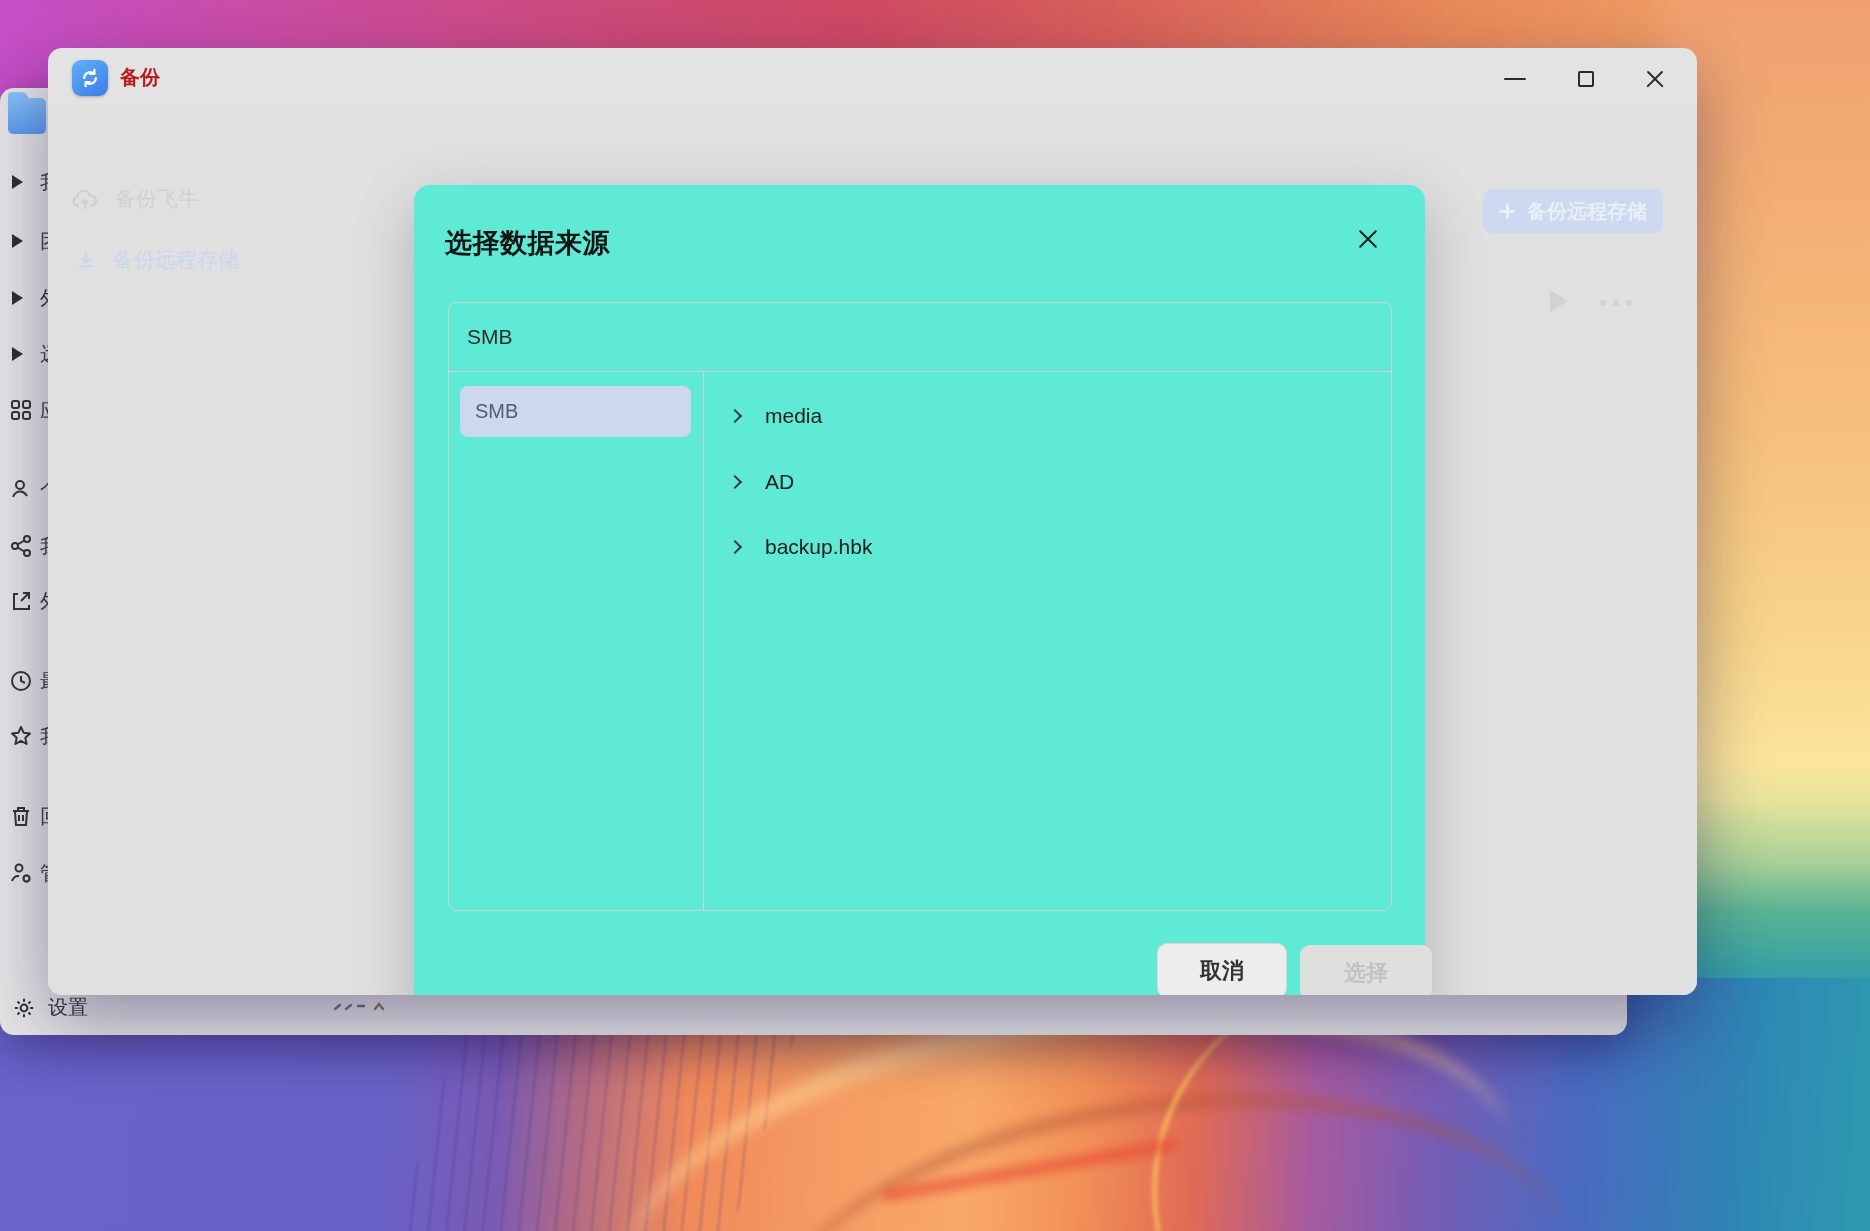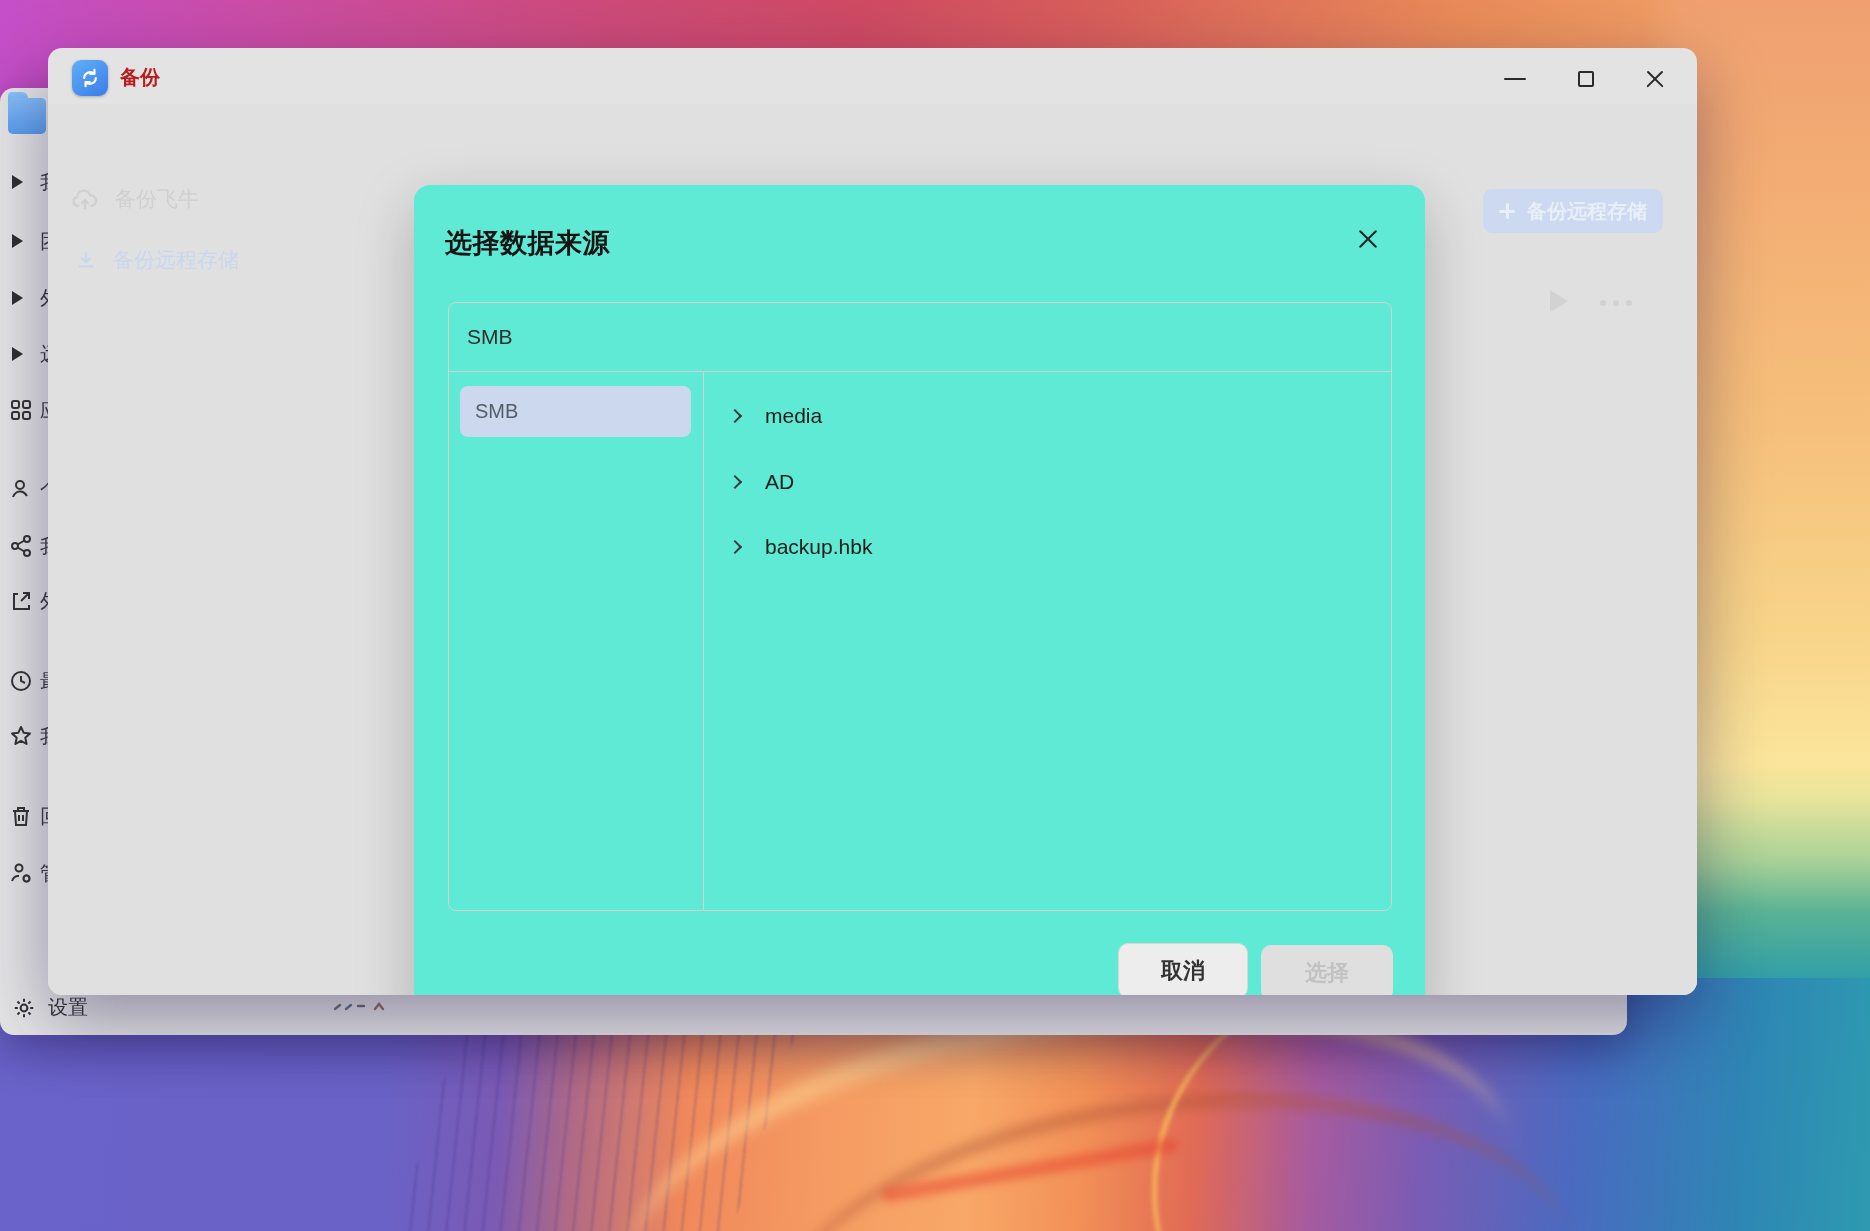--- a/index.html
+++ b/index.html
@@ -92,21 +92,21 @@
   .src-sel { position:absolute; left:11px; top:14px; width:231px; height:51px; border-radius:8px; background:#ccd8ee;
     display:flex; align-items:center; }
   .src-sel .txt { margin-left:15px; font-size:20px; color:#555d68; }
   .tree { position:absolute; left:255px; top:69px; width:688px; height:539px; }
   .tree-row { position:absolute; left:0; width:688px; height:56px; display:flex; align-items:center; }
   .tr-1 { top:16px; } .tr-2 { top:82px; } .tr-3 { top:147px; }
   .chev { width:10px; height:10px; border-top:2.2px solid #3a3a3a; border-right:2.2px solid #3a3a3a;
     transform:rotate(45deg); margin-left:26px; }
   .tree-row .lbl { margin-left:25px; font-size:21px; color:#1c1c1c; }
   .modal-btn { position:absolute; height:55px; border-radius:10px; display:flex; align-items:center; justify-content:center;
-    font-size:22px; }
+    font-size:22px;margin-left:39px; }
   .btn-cancel { left:704px; top:758px; width:130px; background:#ededed; border:1px solid #d8d8d8; color:#333; font-weight:700; }
   .btn-select { left:847px; top:760px; width:132px; background:#dfdfdf; color:#c2c2c2; font-weight:700; }
 
   svg { display:block; }
 </style>
 </head>
 <body>
 
 <div class="stage">
 

